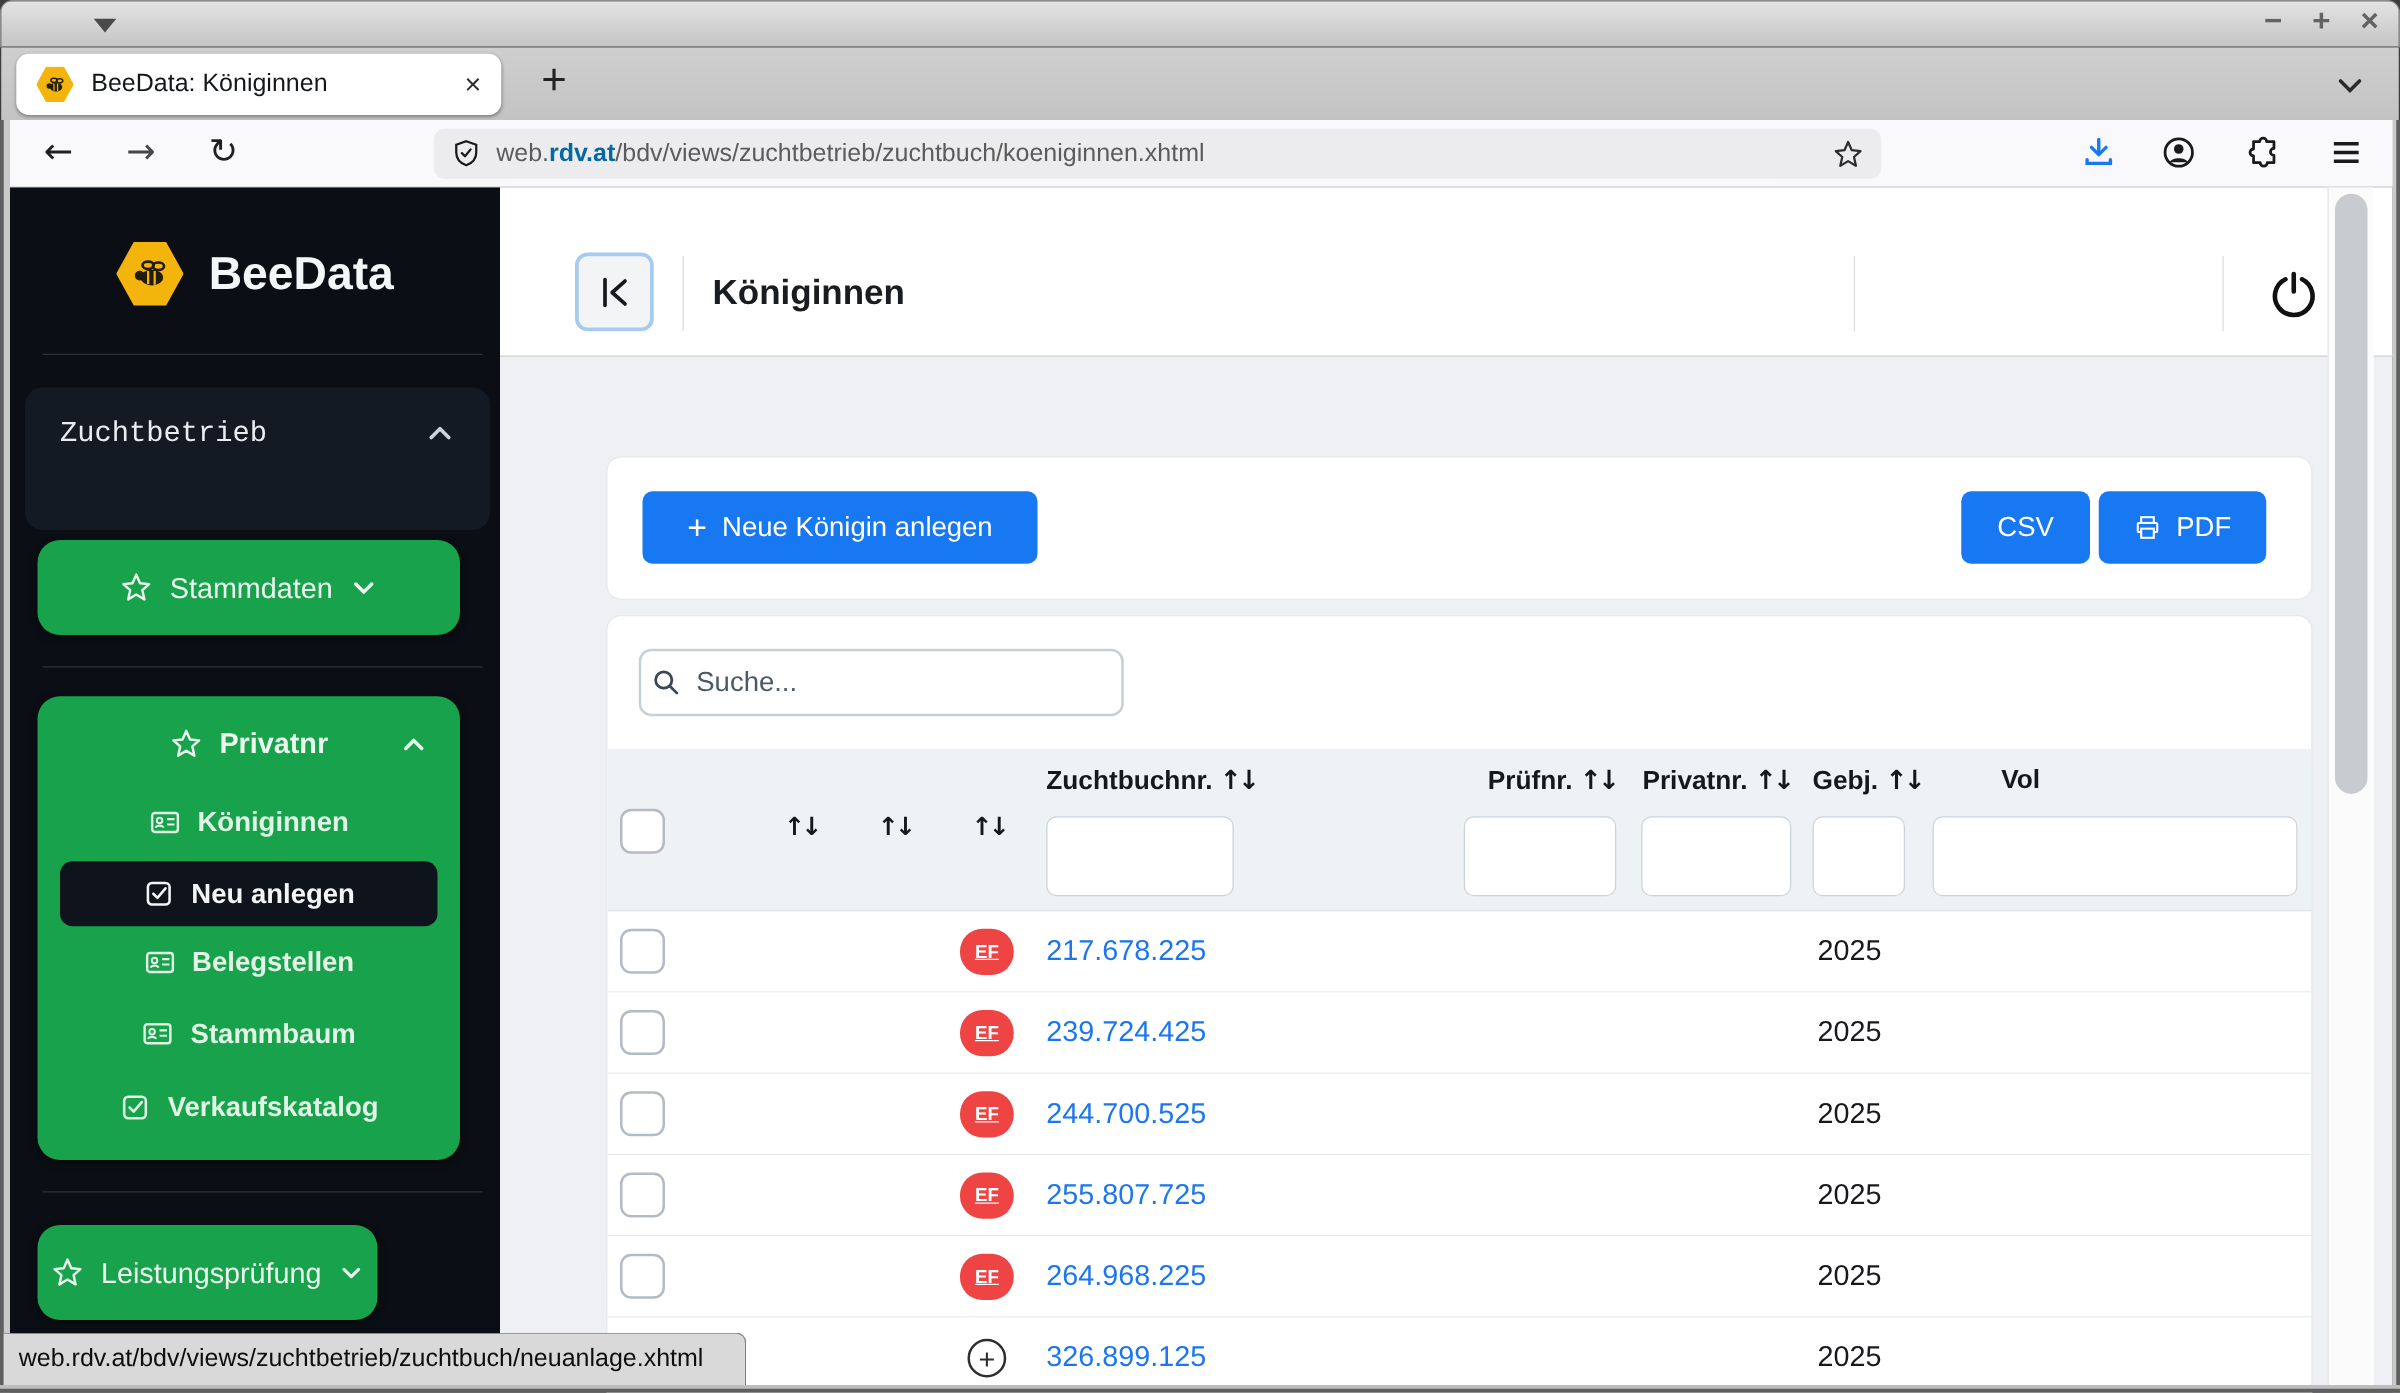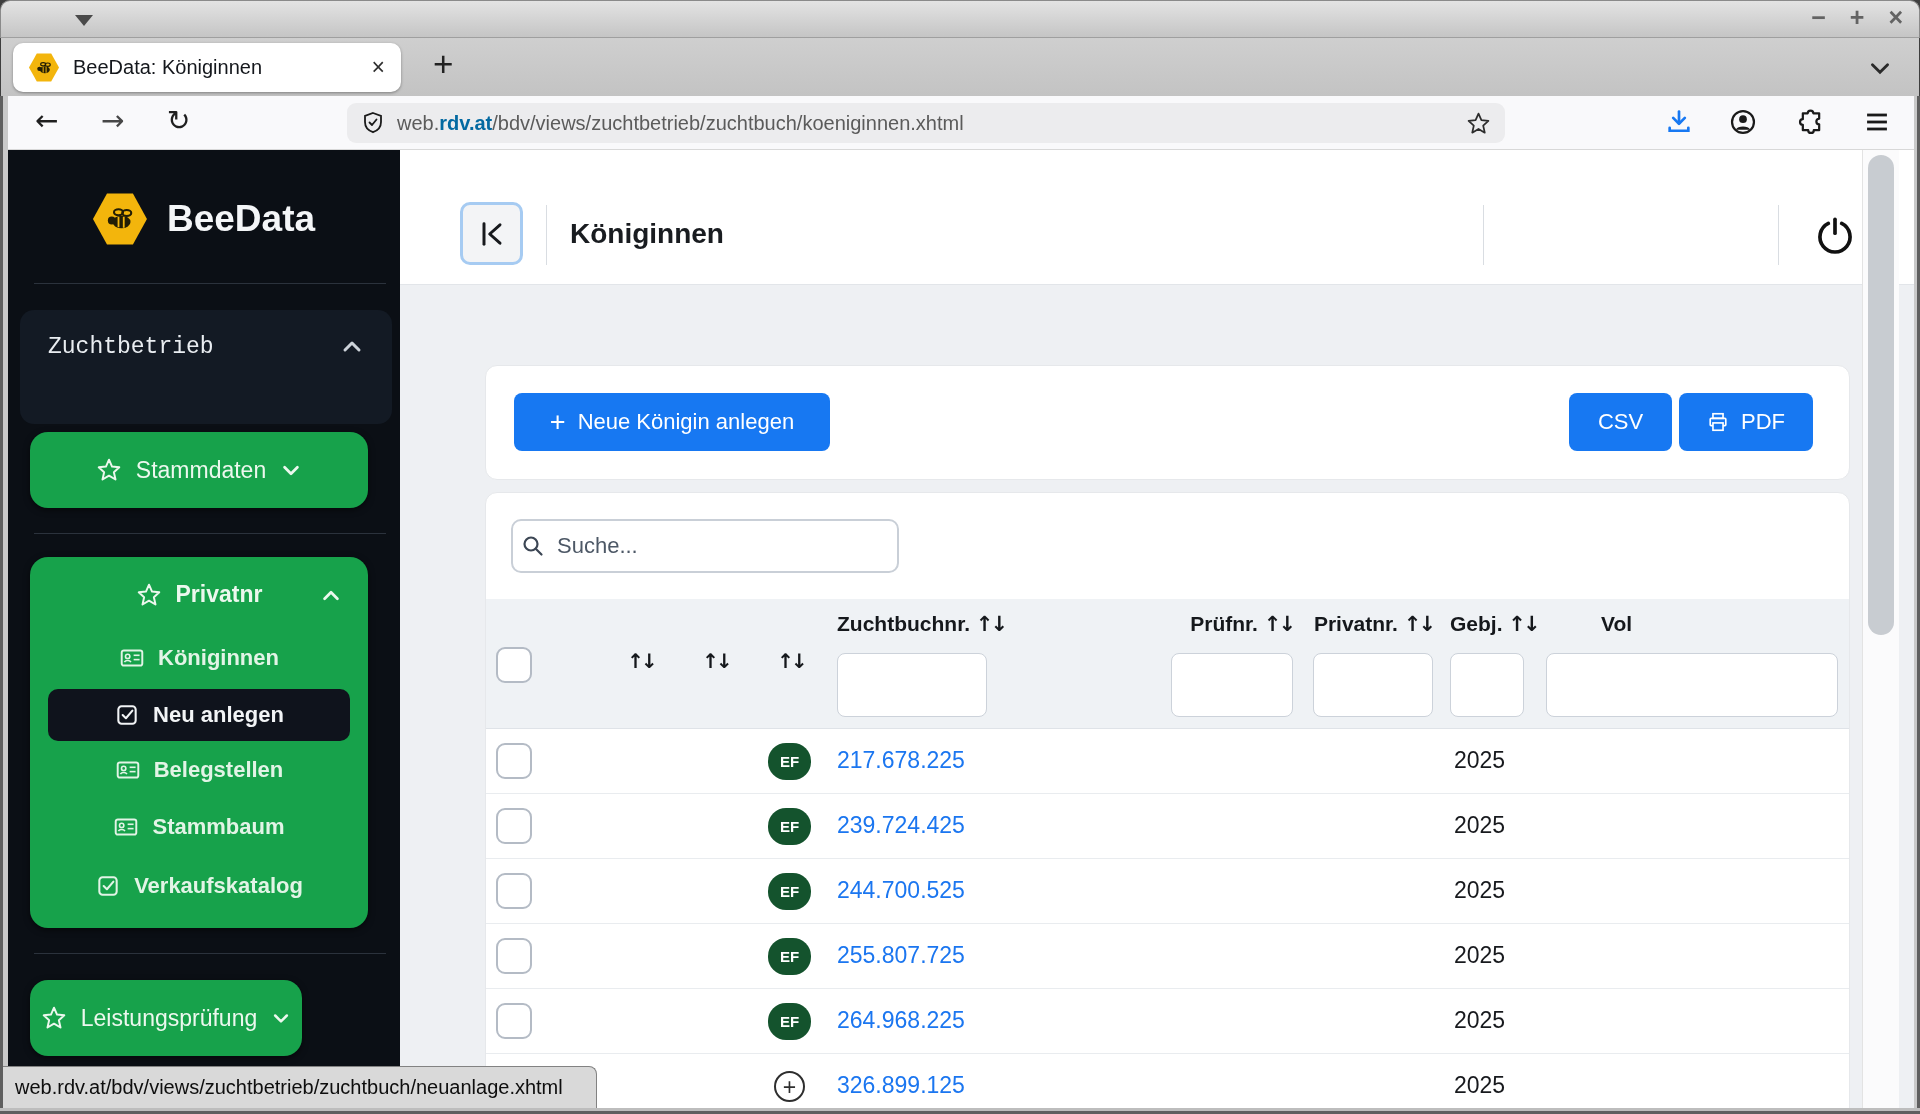--- a/index.html
+++ b/index.html
@@ -104,22 +104,22 @@
   .col-label { position:absolute; top:13px; font-size:21px; font-weight:bold; color:#15181c; white-space:nowrap; }
   .cl-zb { left:351px; } .cl-pr { left:685px; width:122px; text-align:right; }
   .cl-pv { left:827px; width:120px; text-align:right; } .cl-gb { left:964px; } .cl-vol { left:1115px; }
   .filter-input { position:absolute; top:54px; height:64px; border:1px solid #ccd2da; border-radius:8px; background:#fff; font-size:20px; padding:0 10px; outline:none; }
   .fi-zb { left:351px; width:150px; } .fi-pr { left:685px; width:122px; }
   .fi-pv { left:827px; width:120px; } .fi-gb { left:964px; width:74px; } .fi-vol { left:1060px; width:292px; }
 
   .rows { position:absolute; left:0; right:0; top:236px; }
   .trow { position:relative; height:65px; border-bottom:1px solid #e9ecef; }
   .trow .cbx { left:10px; top:14px; }
-  .badge { position:absolute; left:282px; top:14px; width:43px; height:37px; border-radius:18px; background:#14532d;
-    color:#fff; font-weight:bold; font-size:15px; display:flex; align-items:center; justify-content:center; }
+  .badge { position:absolute; left:282px; top:14px; width:43px; height:37px; border-radius:18px; background:#ef4444;
+    color:#fff; font-weight:bold; font-size:15px; display:flex; align-items:center; justify-content:center;text-decoration:underline; }
   .plus-circle { position:absolute; left:288px; top:17px; width:31px; height:31px; border:2px solid #2e2e2e; border-radius:50%;
     color:#2e2e2e; font-size:23px; line-height:26px; display:flex; align-items:center; justify-content:center; }
   .row-link { position:absolute; left:351px; top:18px; font-size:23px; color:#1b76f0; text-decoration:none; }
   .row-year { position:absolute; left:968px; top:18px; font-size:23px; color:#17191d; }
 
   .scrollbar { position:absolute; left:1862px; top:150px; width:37px; height:958px; background:#fbfbfc; border-left:1px solid #e3e3e3; z-index:30; }
   .scroll-thumb { position:absolute; left:5px; top:5px; width:26px; height:480px; background:#c8ccd1; border-radius:13px; }
 
   .status-tooltip { position:absolute; left:3px; bottom:6px; width:594px; height:42px; background:#d9d9d9;
     border:1px solid #828282; border-left:none; border-bottom:none; border-radius:0 8px 0 0; display:flex; align-items:center;

